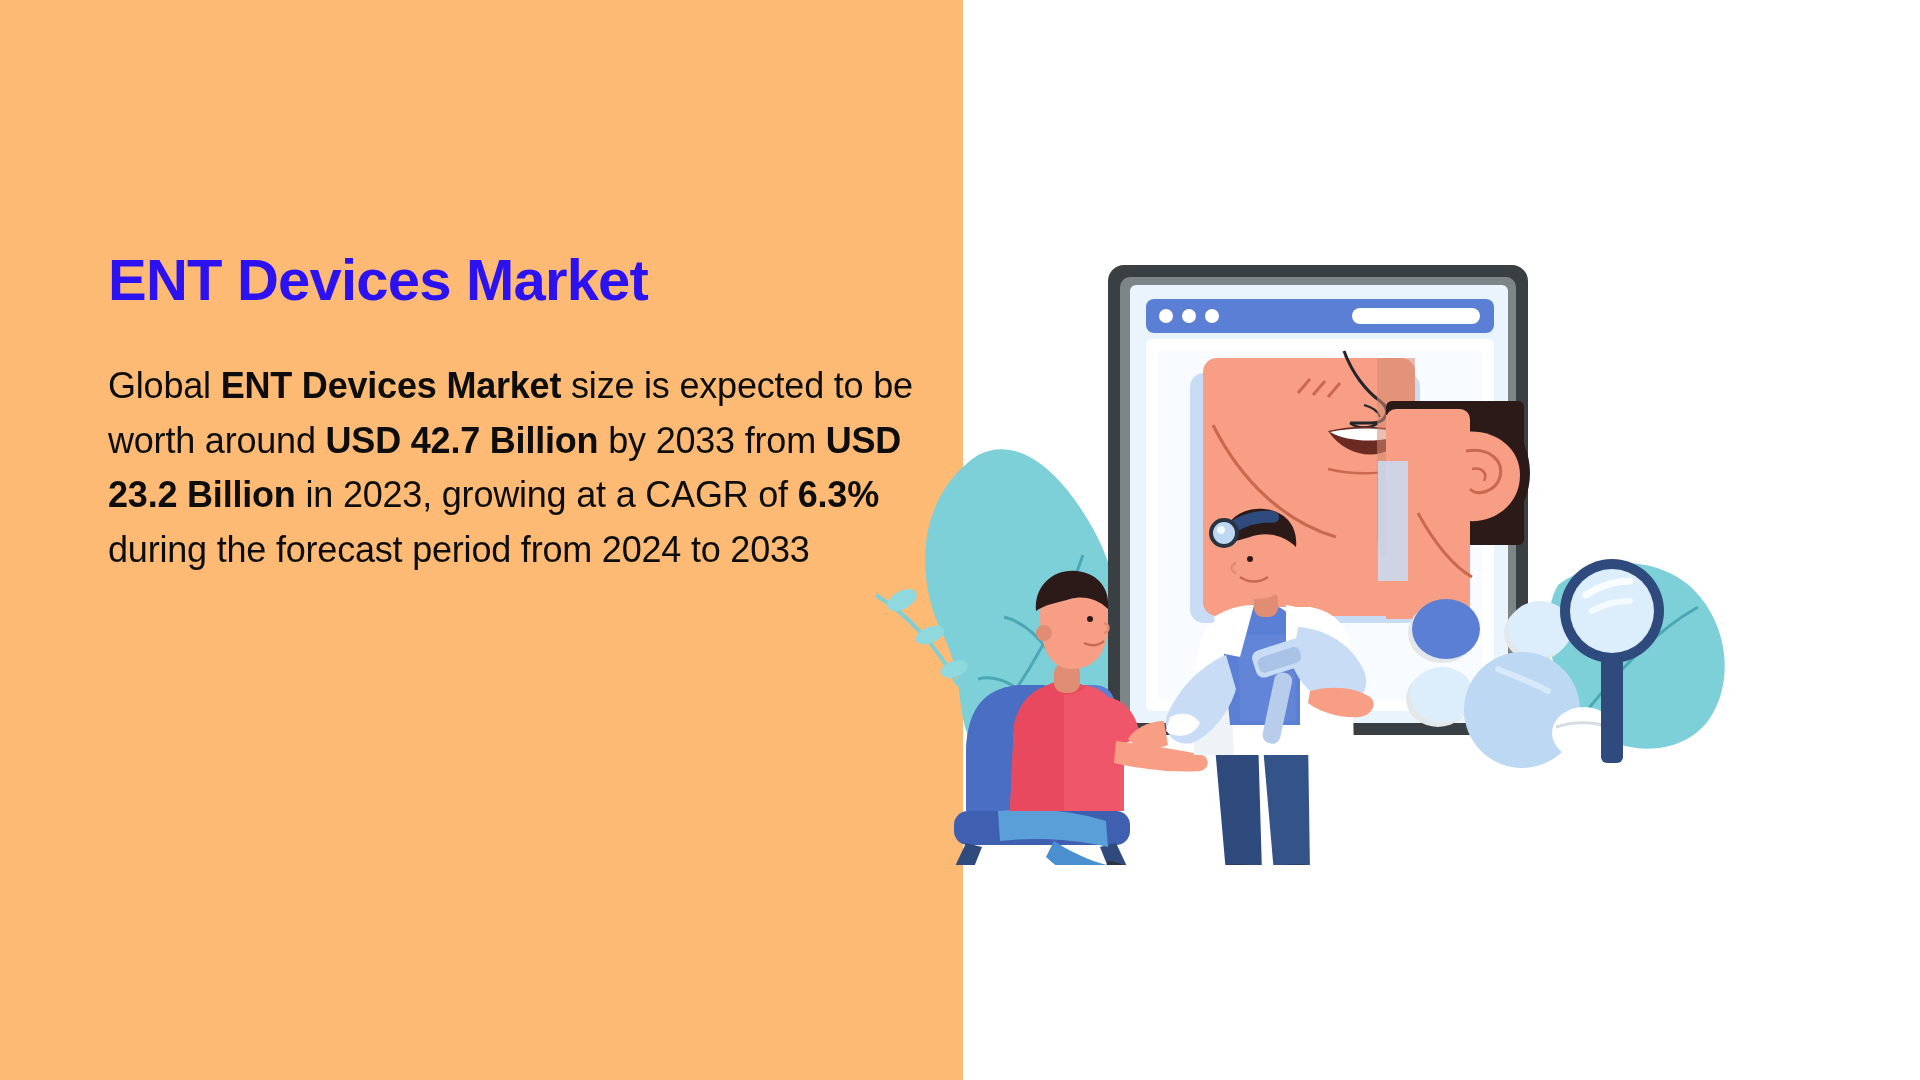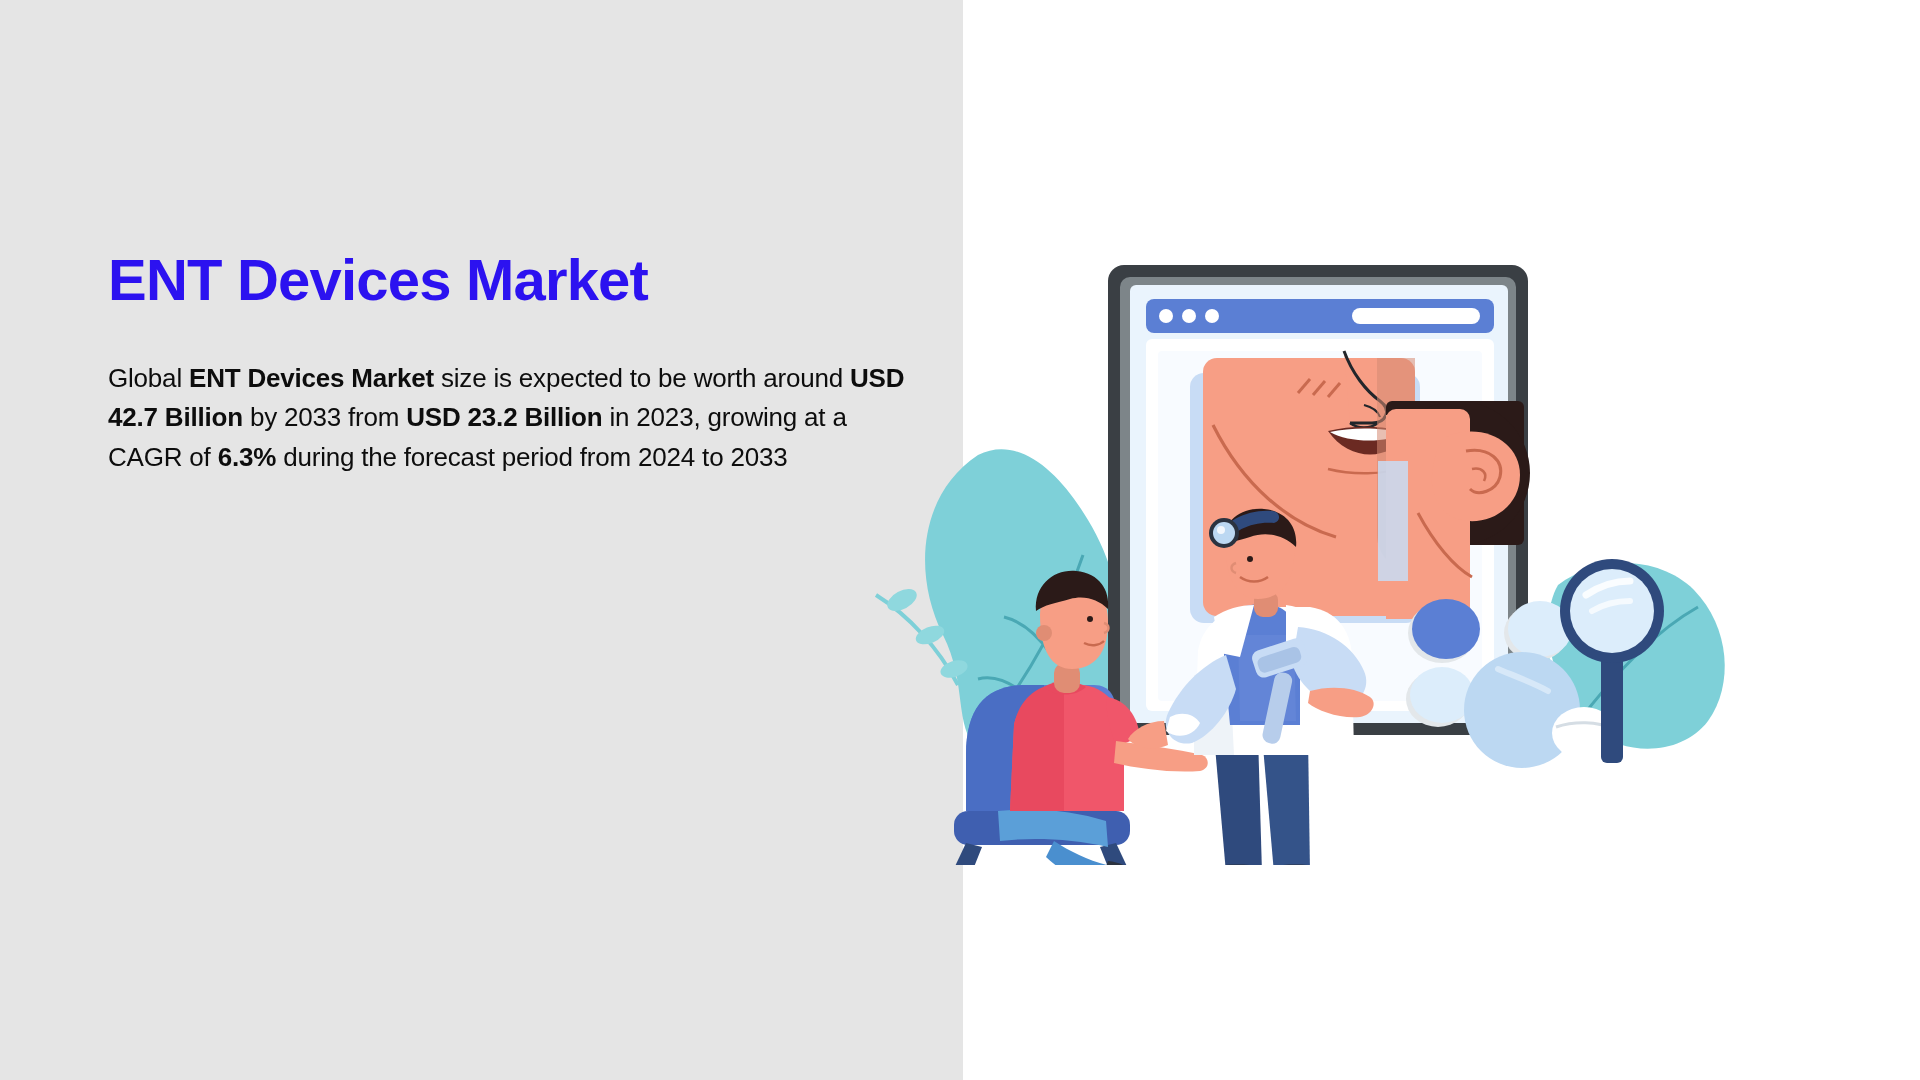--- a/index.html
+++ b/index.html
@@ -4,38 +4,38 @@
 <style>
   * { margin:0; padding:0; box-sizing:border-box; }
   html,body { width:1920px; height:1080px; overflow:hidden; }
   body { font-family:"Liberation Sans", sans-serif; background:#ffffff; }
 
   .page { position:relative; width:1920px; height:1080px; display:flex; }
 
   
   .left-panel {
     width:963px; height:1080px;
-    background:#e5e5e5;
+    background:#fdba74;
     position:relative;
   }
   .left-inner {
     position:absolute;
     left:108px; top:250px; width:830px;
   }
   .title {
     font-size:58px;
     font-weight:bold;
     color:#2c12f0;
     letter-spacing:-0.8px;
     line-height:1.05;
     margin-bottom:48px;
     white-space:nowrap;
   }
   .body-copy {
-    font-size:26px;
+    font-size:36px;
     line-height:1.52;
     color:#0d0d0d;
     width:820px;
     letter-spacing:-0.2px;
   }
   .body-copy b { font-weight:bold; }
 
   
   .right-panel {
     width:957px; height:1080px;

